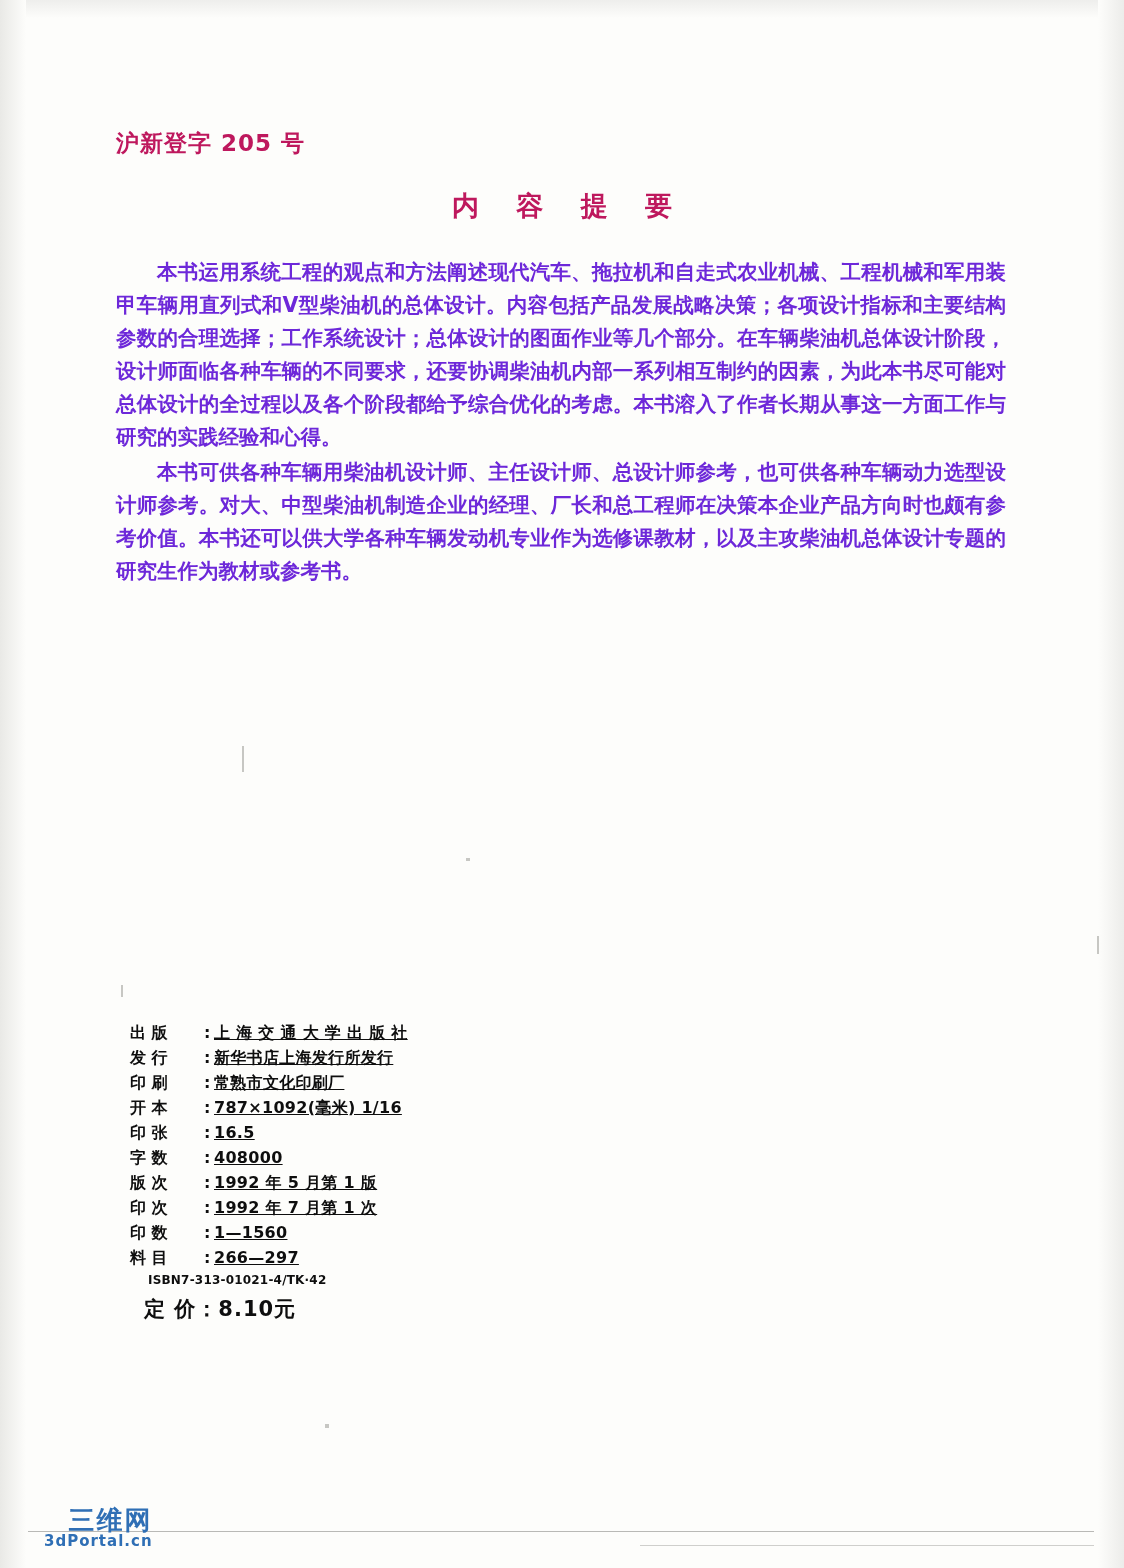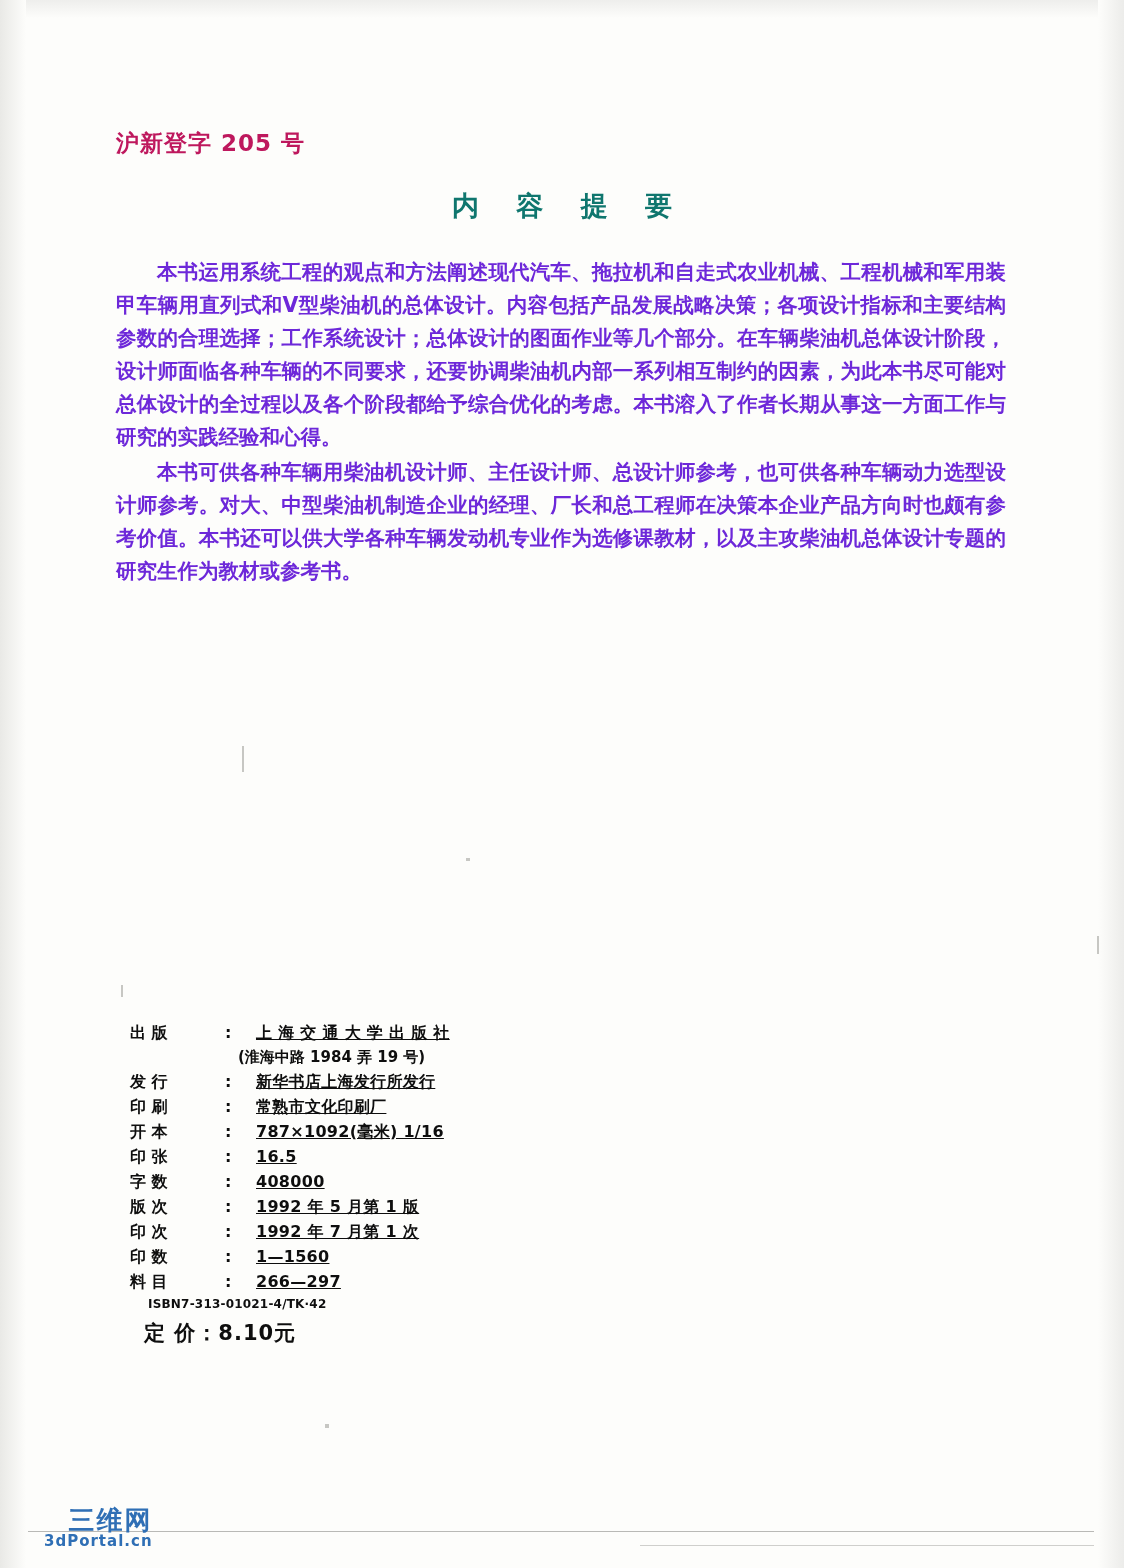--- a/index.html
+++ b/index.html
@@ -66,21 +66,21 @@
   .abstract-title {
     position: absolute;
     left: 0; right: 0;
     top: 188px;
     text-align: center;
     font-family: "DejaVu Sans", sans-serif;
     font-weight: bold;
     font-size: 27px;
     letter-spacing: 14px;
     padding-left: 14px;
-    color: #0f766e;
+    color: #be185d;
   }
 
   .abstract-body {
     position: absolute;
     left: 116px;
     top: 256px;
     width: 890px;
     font-family: "DejaVu Sans", sans-serif;
     font-size: 20.5px;
     line-height: 33px;
@@ -108,21 +108,20 @@
     letter-spacing: 0.5px;
     margin-left: 34px;
     margin-bottom: 7px;
   }
   .col-row {
     display: flex;
     align-items: center;
     font-size: 16px;
     line-height: 25px;
     white-space: nowrap;
-    gap: 21px;
   }
   .col-label {
     width: 74px;
     flex: 0 0 74px;
     font-weight: bold;
     display: flex;
     justify-content: space-between;
     padding-right: 4px;
     box-sizing: border-box;
   }
@@ -206,21 +205,20 @@
     <p>本书可供各种车辆用柴油机设计师、主任设计师、总设计师参考，也可供各种车辆动力选型设计师参考。对大、中型柴油机制造企业的经理、厂长和总工程师在决策本企业产品方向时也颇有参考价值。本书还可以供大学各种车辆发动机专业作为选修课教材，以及主攻柴油机总体设计专题的研究生作为教材或参考书。</p>
   </div>
 
   <div class="colophon">
 
     <div class="col-row">
       <div class="col-label">出 版</div>
       <div class="col-sep">:</div>
       <div class="col-value">上 海 交 通 大 学 出 版 社</div>
     </div>
-    <div class="col-sub">(淮海中路 1984 弄 19 号)</div>
 
     <div class="col-row">
       <div class="col-label">发 行</div>
       <div class="col-sep">:</div>
       <div class="col-value">新华书店上海发行所发行</div>
     </div>
 
     <div class="col-row">
       <div class="col-label">印 刷</div>
       <div class="col-sep">:</div>

